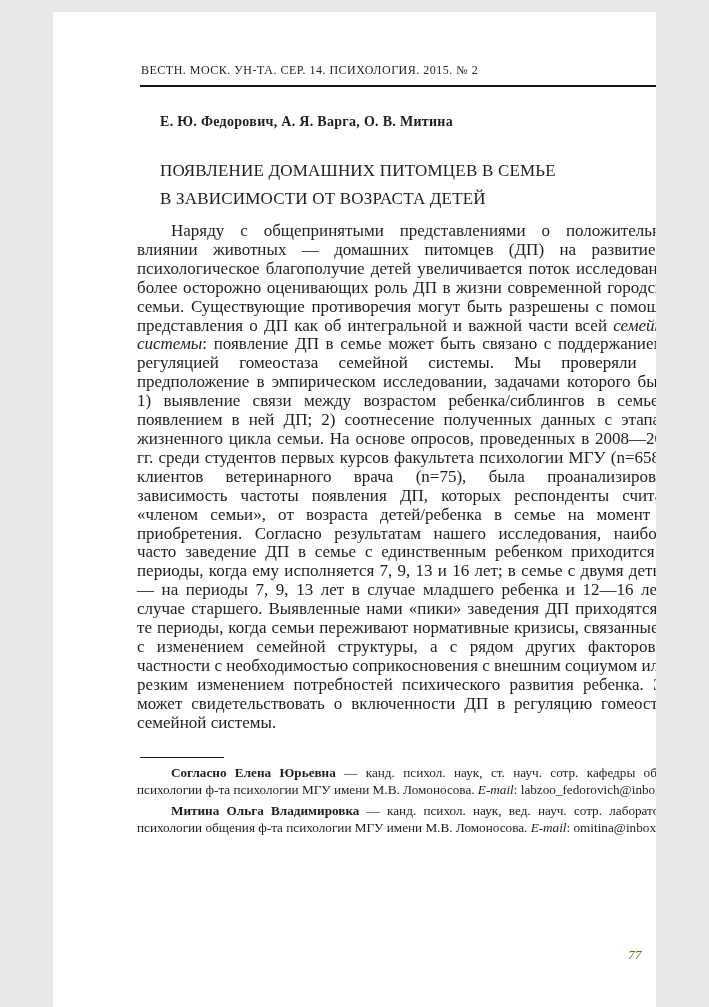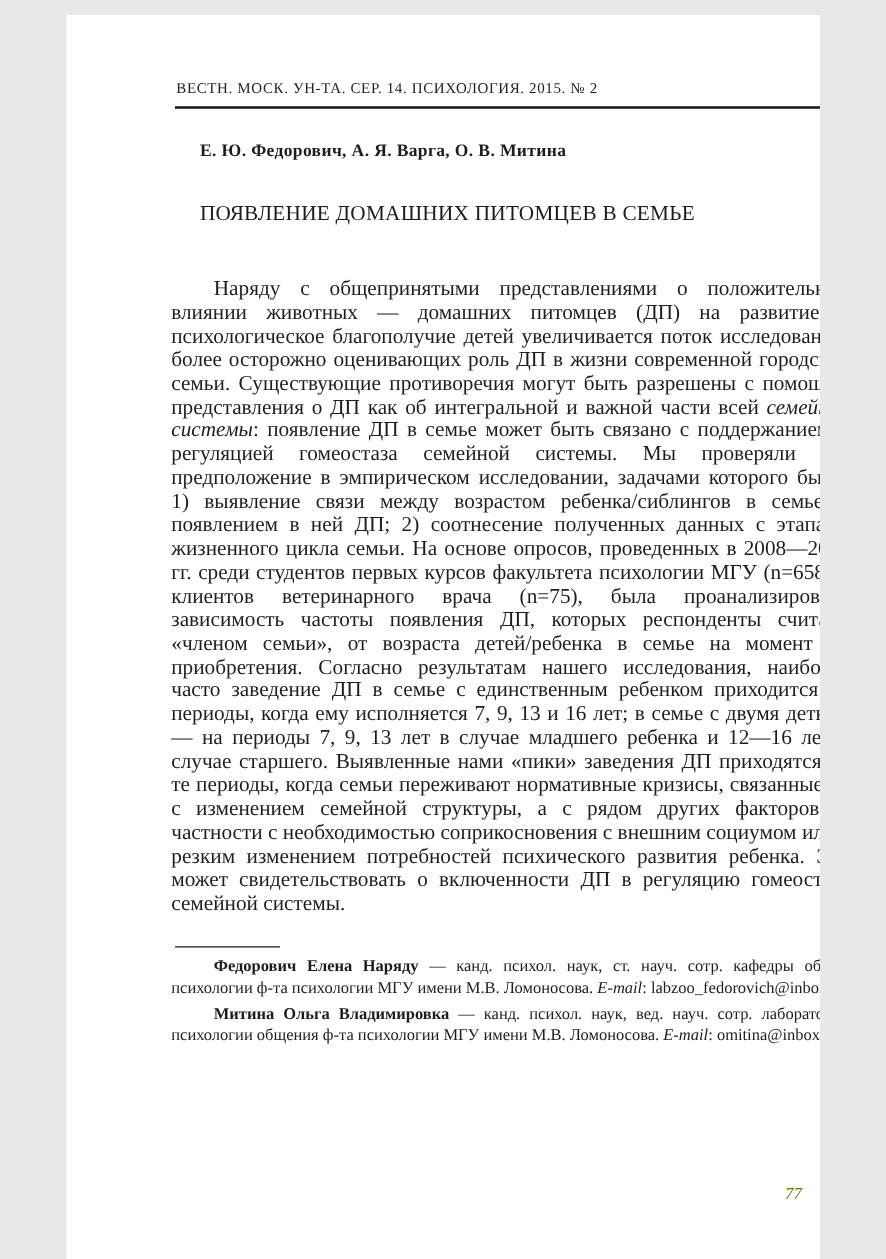--- a/index.html
+++ b/index.html
@@ -116,26 +116,27 @@
 
 <div class="page">
 
   <div class="running-head">ВЕСТН. МОСК. УН-ТА. СЕР. 14. ПСИХОЛОГИЯ. 2015. № 2</div>
   <div class="head-rule"></div>
 
   <div class="authors">Е. Ю. Федорович, А. Я. Варга, О. В. Митина</div>
 
   <h1 class="title">
     <span class="title-line">ПОЯВЛЕНИЕ ДОМАШНИХ ПИТОМЦЕВ В СЕМЬЕ</span>
+    <span class="title-line">В ЗАВИСИМОСТИ ОТ ВОЗРАСТА ДЕТЕЙ</span>
   </h1>
 
   <div class="abstract"><span class="seg seg-normal">Наряду с общепринятыми представлениями о положительном влиянии животных — домашних питомцев (ДП) на развитие и психологическое благополучие детей увеличивается поток исследований, более осторожно оценивающих роль ДП в жизни современной городской семьи. Существующие противоречия могут быть разрешены с помощью представления о ДП как об интегральной и важной части всей </span><span class="seg seg-italic">семейной системы</span><span class="seg seg-normal">: появление ДП в семье может быть связано с поддержанием и регуляцией гомеостаза семейной системы. Мы проверяли это предположение в эмпирическом исследовании, задачами которого были: 1) выявление связи между возрастом ребенка/сиблингов в семье и появлением в ней ДП; 2) соотнесение полученных данных с этапами жизненного цикла семьи. На основе опросов, проведенных в 2008—2012 гг. среди студентов первых курсов факультета психологии МГУ (n=658) и клиентов ветеринарного врача (n=75), была проанализирована зависимость частоты появления ДП, которых респонденты считали «членом семьи», от возраста детей/ребенка в семье на момент их приобретения. Согласно результатам нашего исследования, наиболее часто заведение ДП в семье с единственным ребенком приходится на периоды, когда ему исполняется 7, 9, 13 и 16 лет; в семье с двумя детьми — на периоды 7, 9, 13 лет в случае младшего ребенка и 12—16 лет в случае старшего. Выявленные нами «пики» заведения ДП приходятся на те периоды, когда семьи переживают нормативные кризисы, связанные не с изменением семейной структуры, а с рядом других факторов, в частности с необходимостью соприкосновения с внешним социумом или с резким изменением потребностей психического развития ребенка. Это может свидетельствовать о включенности ДП в регуляцию гомеостаза семейной системы.</span></div>
 
   <div class="footnote-rule"></div>
 
   <div class="footnotes">
-    <p class="footnote"><span class="seg seg-bold">Федорович Елена Наряду</span><span class="seg seg-normal"> — канд. психол. наук, ст. науч. сотр. кафедры общей психологии ф-та психологии МГУ имени М.В. Ломоносова. </span><span class="seg seg-italic">E-mail</span><span class="seg seg-normal">: labzoo_fedorovich@inbox.ru</span></p>
+    <p class="footnote"><span class="seg seg-bold">Согласно Елена Юрьевна</span><span class="seg seg-normal"> — канд. психол. наук, ст. науч. сотр. кафедры общей психологии ф-та психологии МГУ имени М.В. Ломоносова. </span><span class="seg seg-italic">E-mail</span><span class="seg seg-normal">: labzoo_fedorovich@inbox.ru</span></p>
     <p class="footnote"><span class="seg seg-bold">Митина Ольга Владимировка</span><span class="seg seg-normal"> — канд. психол. наук, вед. науч. сотр. лаборатории психологии общения ф-та психологии МГУ имени М.В. Ломоносова. </span><span class="seg seg-italic">E-mail</span><span class="seg seg-normal">: omitina@inbox.ru</span></p>
   </div>
 
   <div class="page-number">77</div>
 
 </div>
 
 </body></html>

